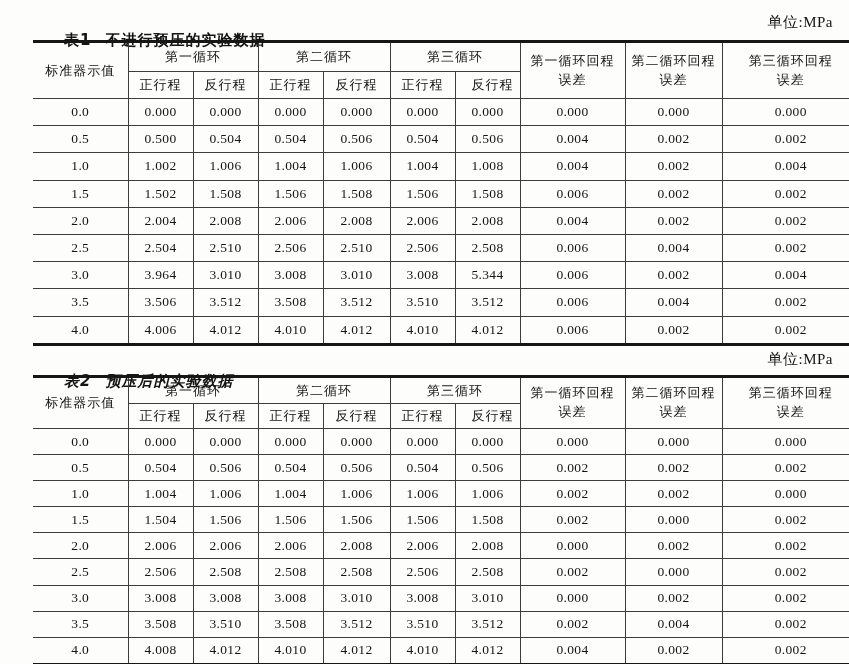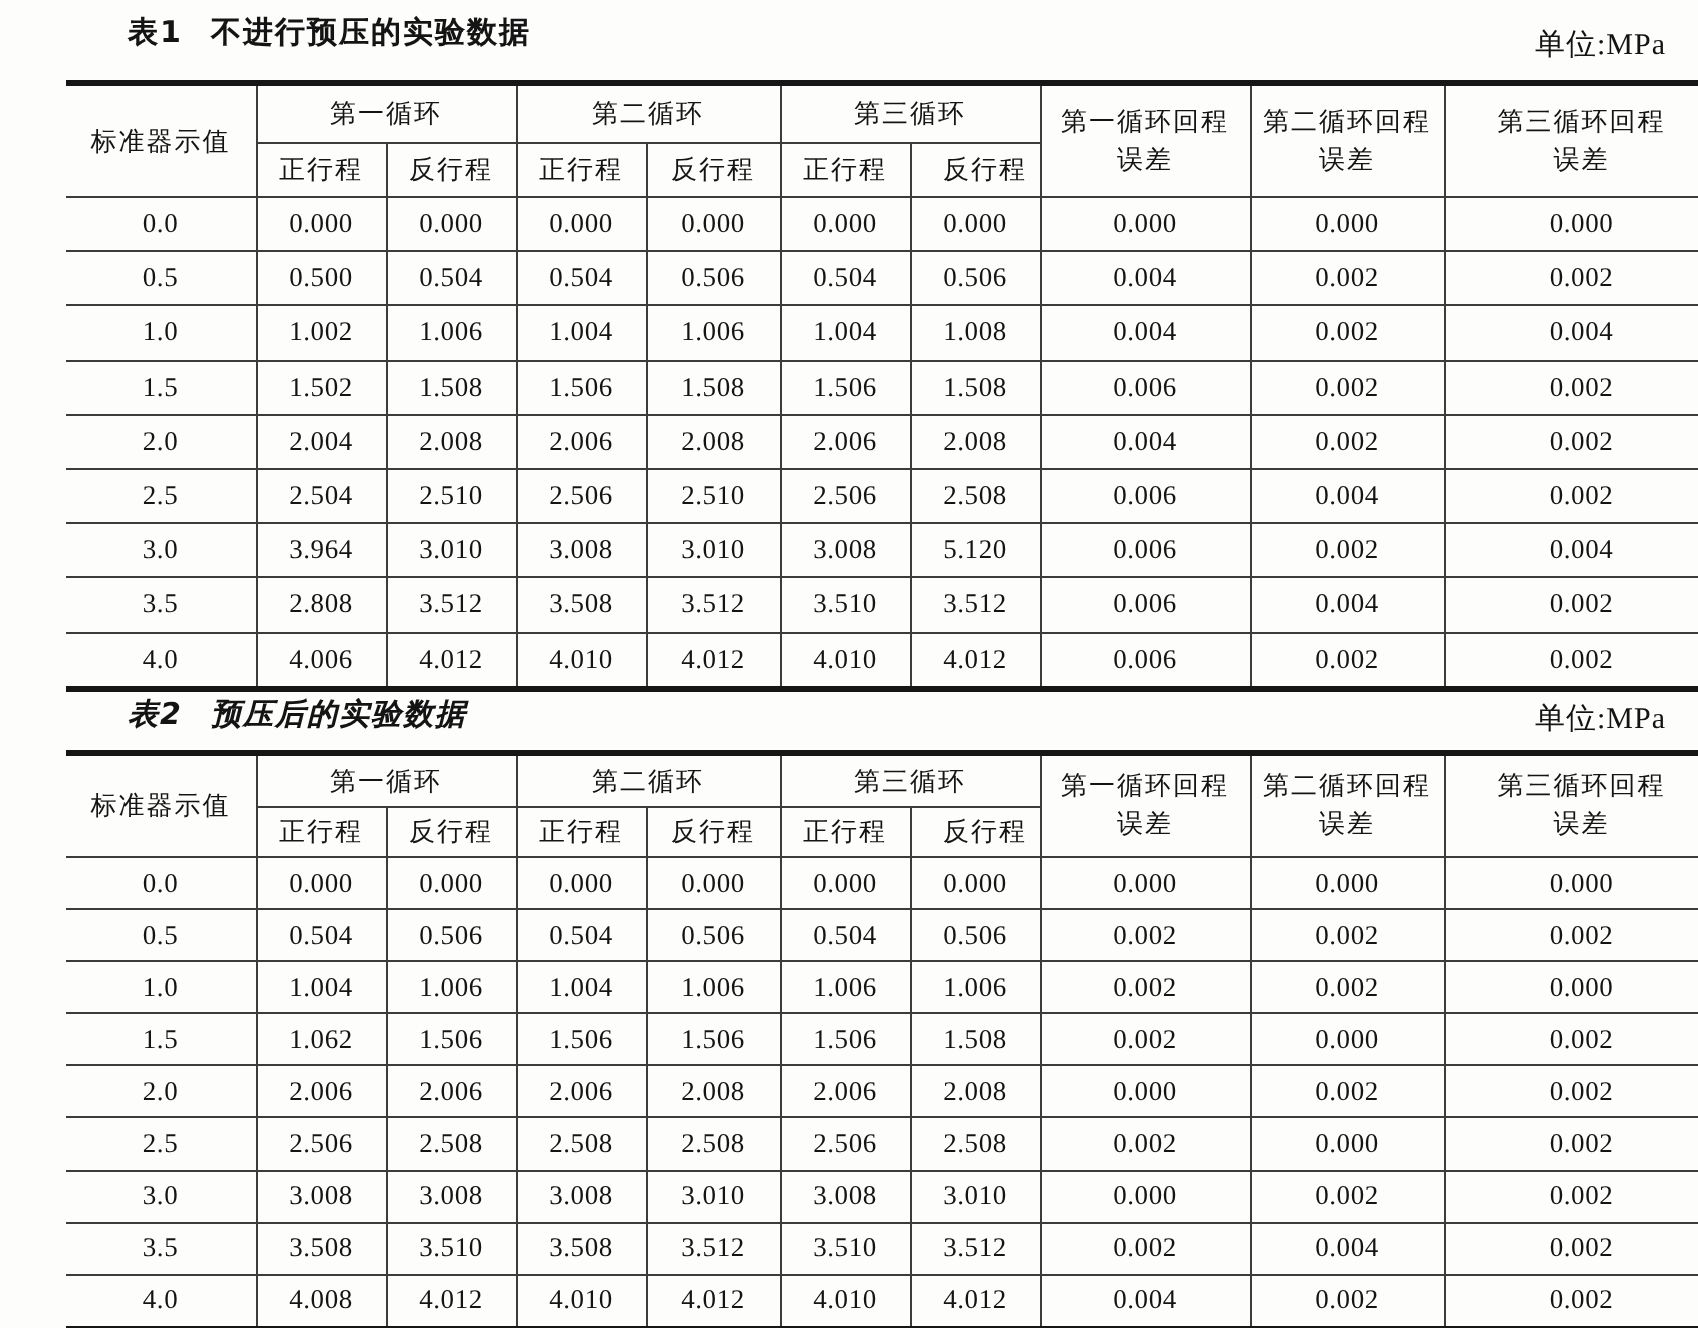--- a/index.html
+++ b/index.html
@@ -11,20 +11,21 @@
     font-family:"Liberation Serif","DejaVu Serif",serif;
     color:#141414;
   }
   .caption{
     position:absolute;
     font-family:"DejaVu Sans","Liberation Sans",sans-serif;
     font-weight:bold;
     font-size:15px;
     letter-spacing:1px;
     white-space:nowrap;
+    margin-top:24px;
   }
   .caption .tag{margin-right:14px;}
   .unit{
     position:absolute;
     right:16px;
     font-size:15px;
     letter-spacing:0.5px;
     white-space:nowrap;
   }
   table.data{
@@ -181,28 +182,28 @@
         <td>0.004</td>
         <td>0.002</td>
       </tr>
       <tr>
         <td>3.0</td>
         <td>3.964</td>
         <td>3.010</td>
         <td>3.008</td>
         <td>3.010</td>
         <td>3.008</td>
-        <td>5.120</td>
+        <td>5.344</td>
         <td>0.006</td>
         <td>0.002</td>
         <td>0.004</td>
       </tr>
       <tr>
         <td>3.5</td>
-        <td>2.808</td>
+        <td>3.506</td>
         <td>3.512</td>
         <td>3.508</td>
         <td>3.512</td>
         <td>3.510</td>
         <td>3.512</td>
         <td>0.006</td>
         <td>0.004</td>
         <td>0.002</td>
       </tr>
       <tr>
@@ -292,21 +293,21 @@
         <td>1.004</td>
         <td>1.006</td>
         <td>1.006</td>
         <td>1.006</td>
         <td>0.002</td>
         <td>0.002</td>
         <td>0.000</td>
       </tr>
       <tr>
         <td>1.5</td>
-        <td>1.062</td>
+        <td>1.504</td>
         <td>1.506</td>
         <td>1.506</td>
         <td>1.506</td>
         <td>1.506</td>
         <td>1.508</td>
         <td>0.002</td>
         <td>0.000</td>
         <td>0.002</td>
       </tr>
       <tr>

